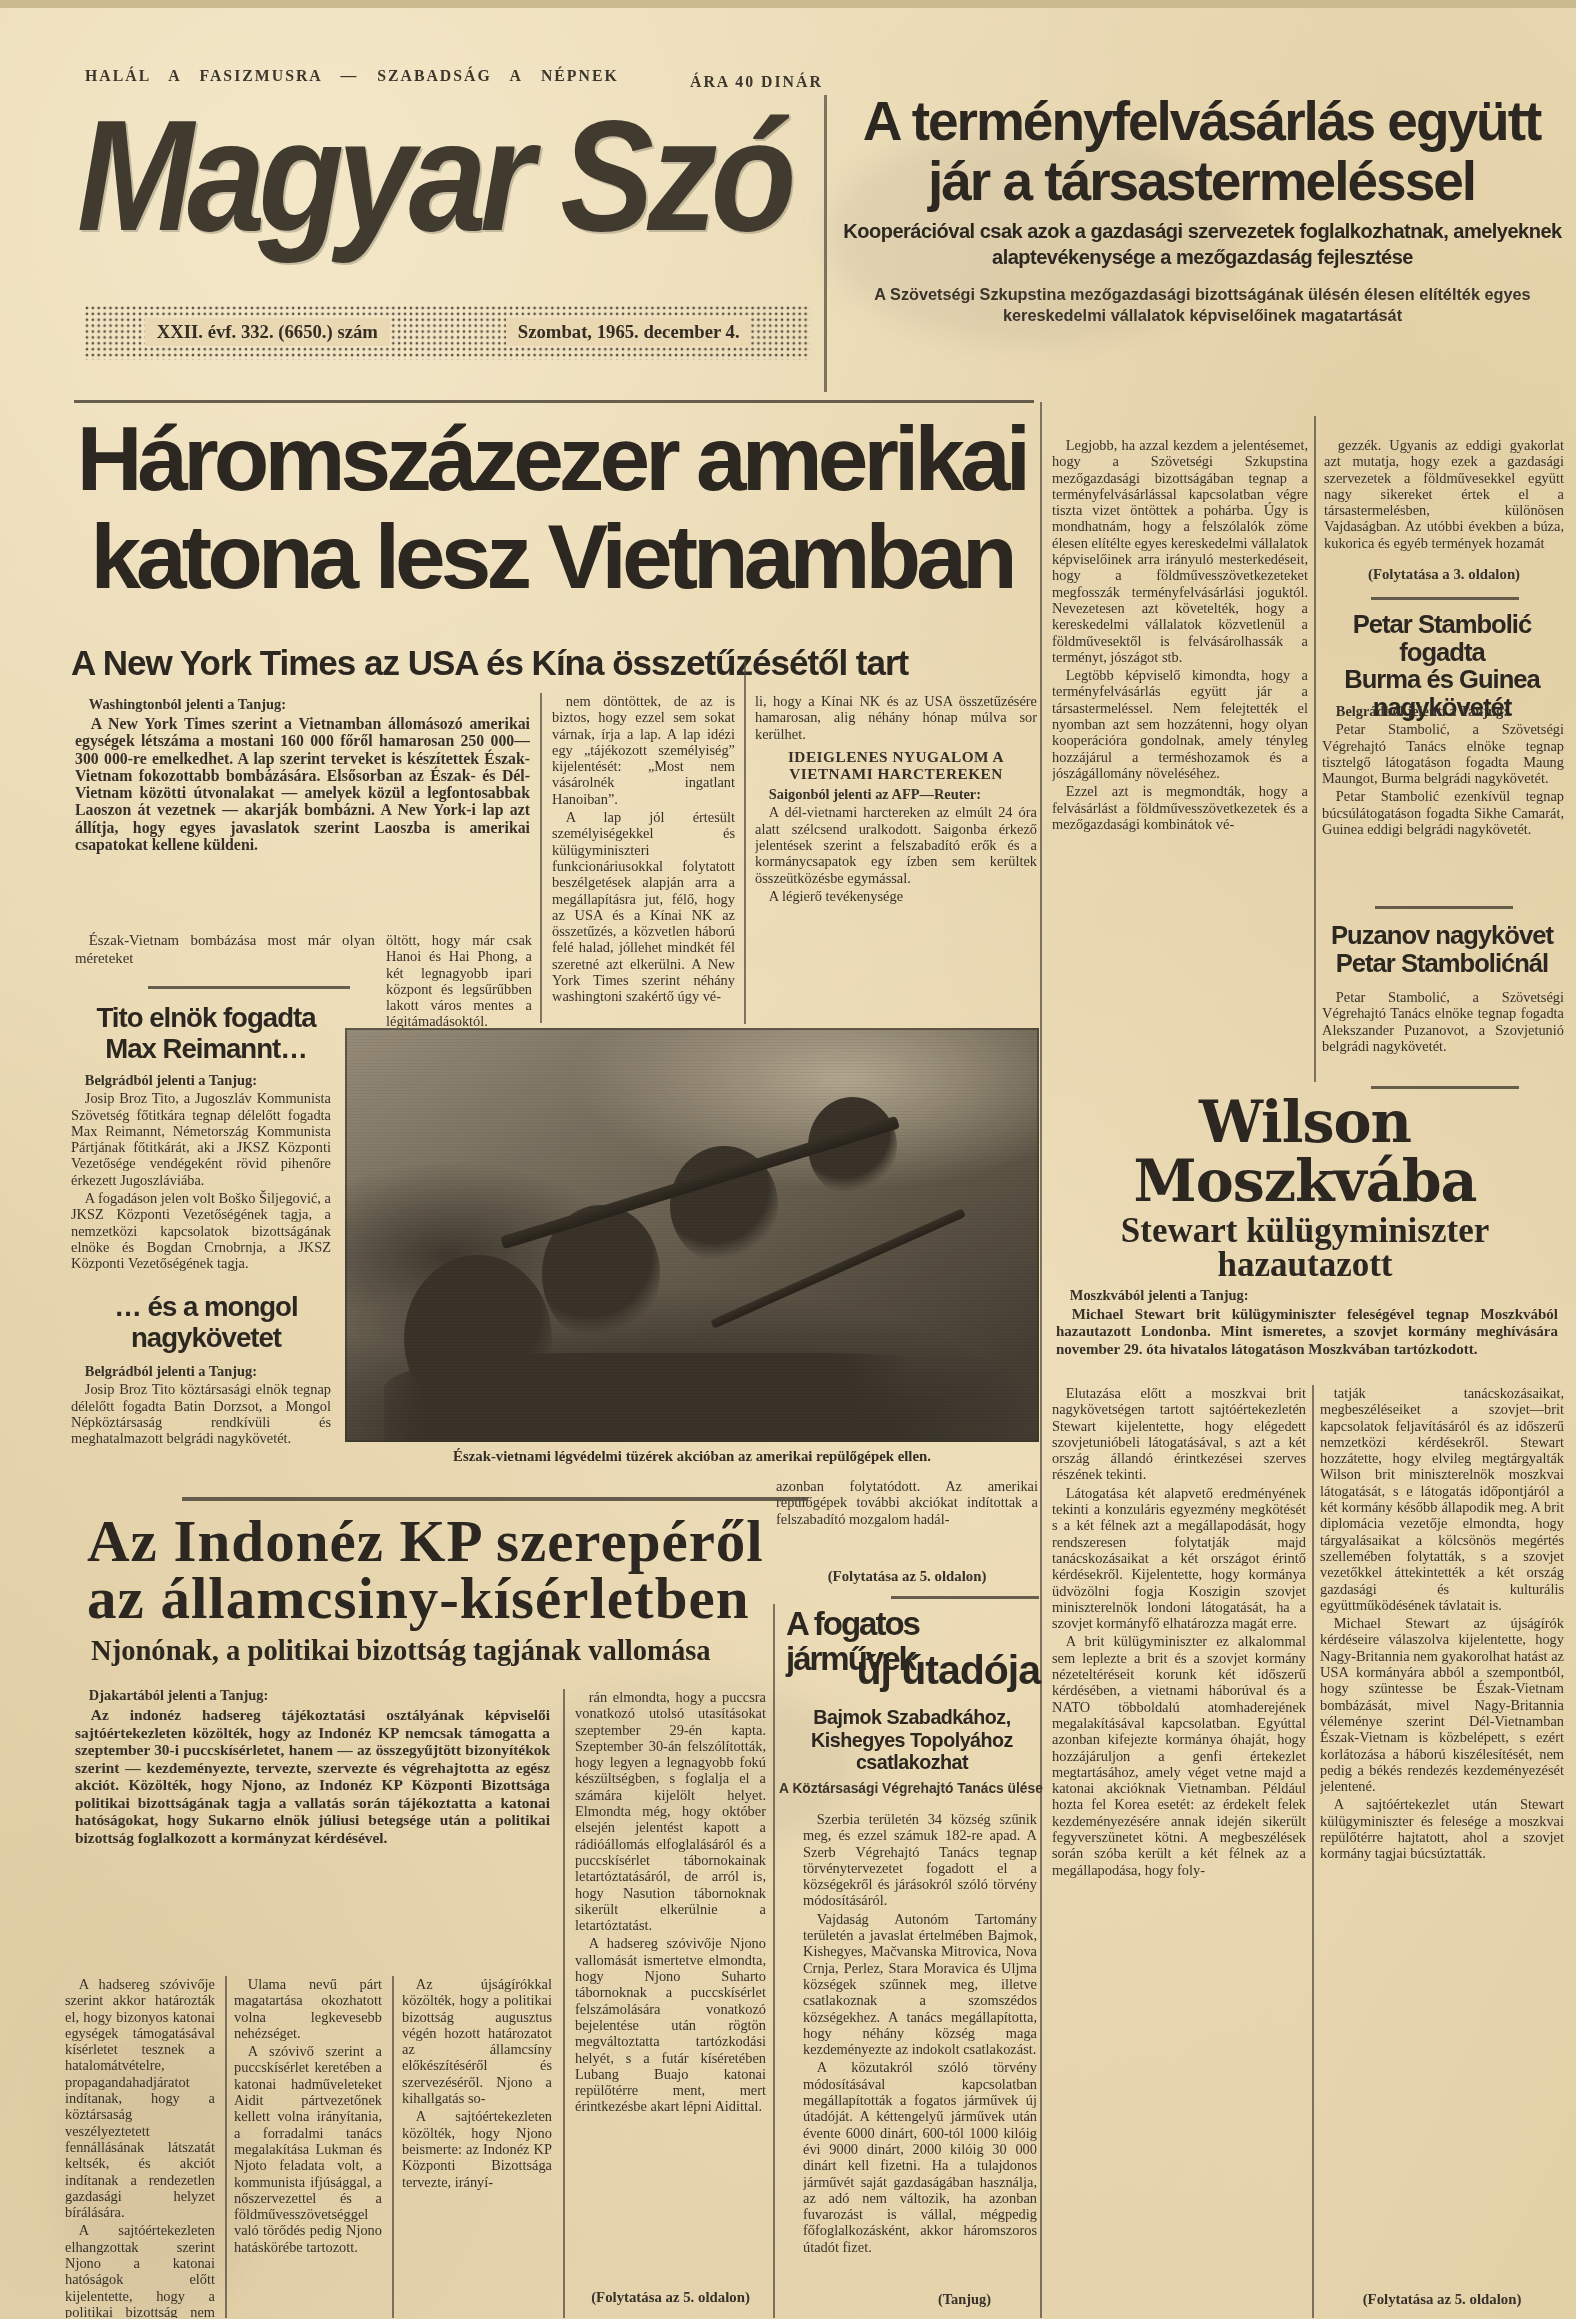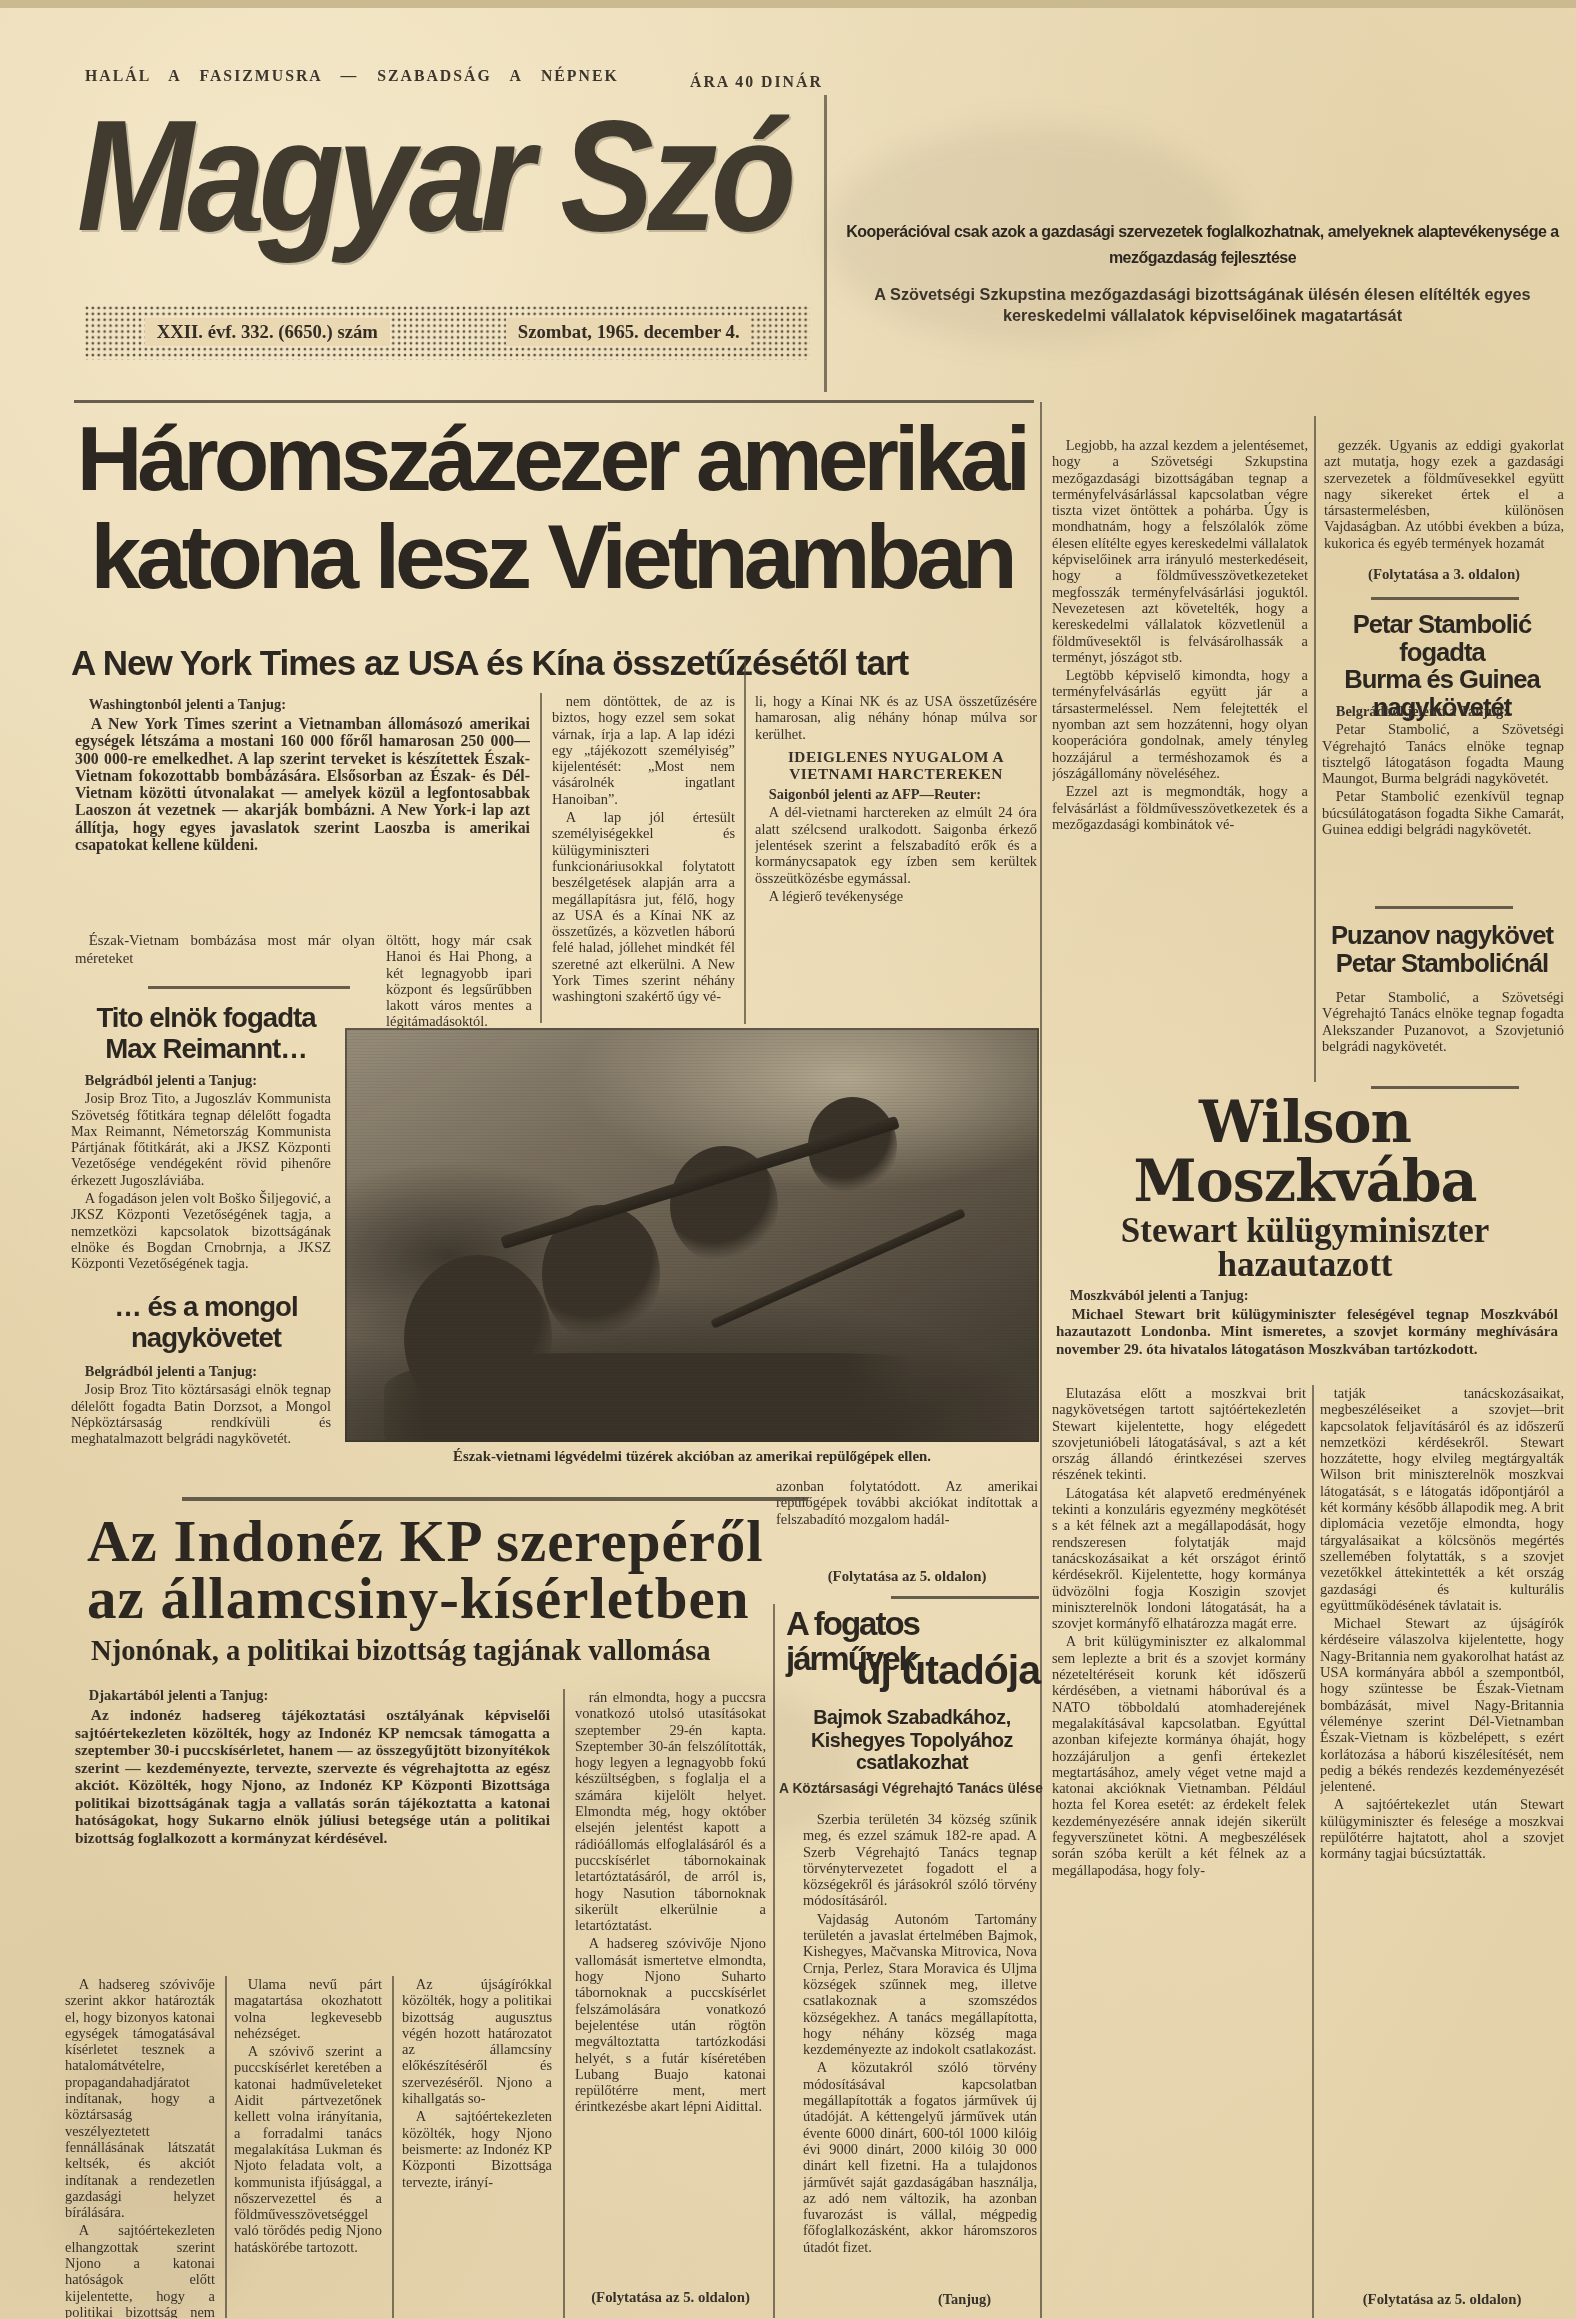--- a/index.html
+++ b/index.html
@@ -89,21 +89,25 @@
   <div class="abs price" style="left:690px;top:65px;">ÁRA 40 DINÁR</div>
   <div class="abs logo" style="left:77px;top:77px;">Magyar Szó</div>
 
   <div class="vrule" style="left:824px;top:87px;height:297px;width:3px;"></div>
 
   <div class="abs dotbar" style="left:84px;top:297px;width:726px;height:55px;">
     <div class="issue-label" style="left:61px;top:12.8px;">XXII. évf. 332. (6650.) szám</div>
     <div class="issue-label" style="left:422px;top:12.8px;">Szombat, 1965. december 4.</div>
   </div>
 
-  <div class="abs hl-cond center" style="left:839px;top:211px;width:727px;font-size:16px;line-height:25.6px;letter-spacing:-0.5px;">Kooperációval csak azok a gazdasági szervezetek foglalkozhatnak, amelyeknek alaptevékenysége a mezőgazdaság fejlesztése</div>
+  <div class="abs hl-cond center" style="left:837px;top:83px;width:729px;font-size:55px;line-height:60px;letter-spacing:-2px;">
+      <div>A terményfelvásárlás együtt</div>
+      <div>jár a társastermeléssel</div>
+    </div>
+  <div class="abs hl-cond center" style="left:839px;top:211px;width:727px;font-size:20px;line-height:25.6px;letter-spacing:-0.5px;">Kooperációval csak azok a gazdasági szervezetek foglalkozhatnak, amelyeknek alaptevékenysége a mezőgazdaság fejlesztése</div>
   <div class="abs center" style="left:849px;top:276px;width:707px;font-family:'Liberation Sans',sans-serif;font-weight:bold;font-size:16.3px;line-height:20.7px;color:#3a342b;">A Szövetségi Szkupstina mezőgazdasági bizottságának ülésén élesen elítélték egyes kereskedelmi vállalatok képviselőinek magatartását</div>
 
   <div class="vrule" style="left:1040px;top:394px;height:1916px;"></div>
   <div class="vrule" style="left:1314px;top:408px;height:666px;"></div>
 
   <div class="abs bd" style="left:1052px;top:429px;width:256px;height:640px;">
     <div>
         <p>Legjobb, ha azzal kezdem a jelentésemet, hogy a Szövetségi Szkupstina mezőgazdasági bizottságában tegnap a terményfelvásárlással kapcsolatban végre tiszta vizet öntöttek a pohárba. Úgy is mondhatnám, hogy a felszólalók zöme élesen elítélte egyes kereskedelmi vállalatok képviselőinek arra irányuló mesterkedéseit, hogy a földművesszövetkezeteket megfosszák terményfelvásárlási joguktól. Nevezetesen azt követelték, hogy a kereskedelmi vállalatok közvetlenül a földművesektől is felvásárolhassák a terményt, jószágot stb.</p>
         <p>Legtöbb képviselő kimondta, hogy a terményfelvásárlás együtt jár a társastermeléssel. Nem felejtették el nyomban azt sem hozzátenni, hogy olyan kooperációra gondolnak, amely tényleg hozzájárul a terméshozamok és a jószágállomány növeléséhez.</p>
       </div>

